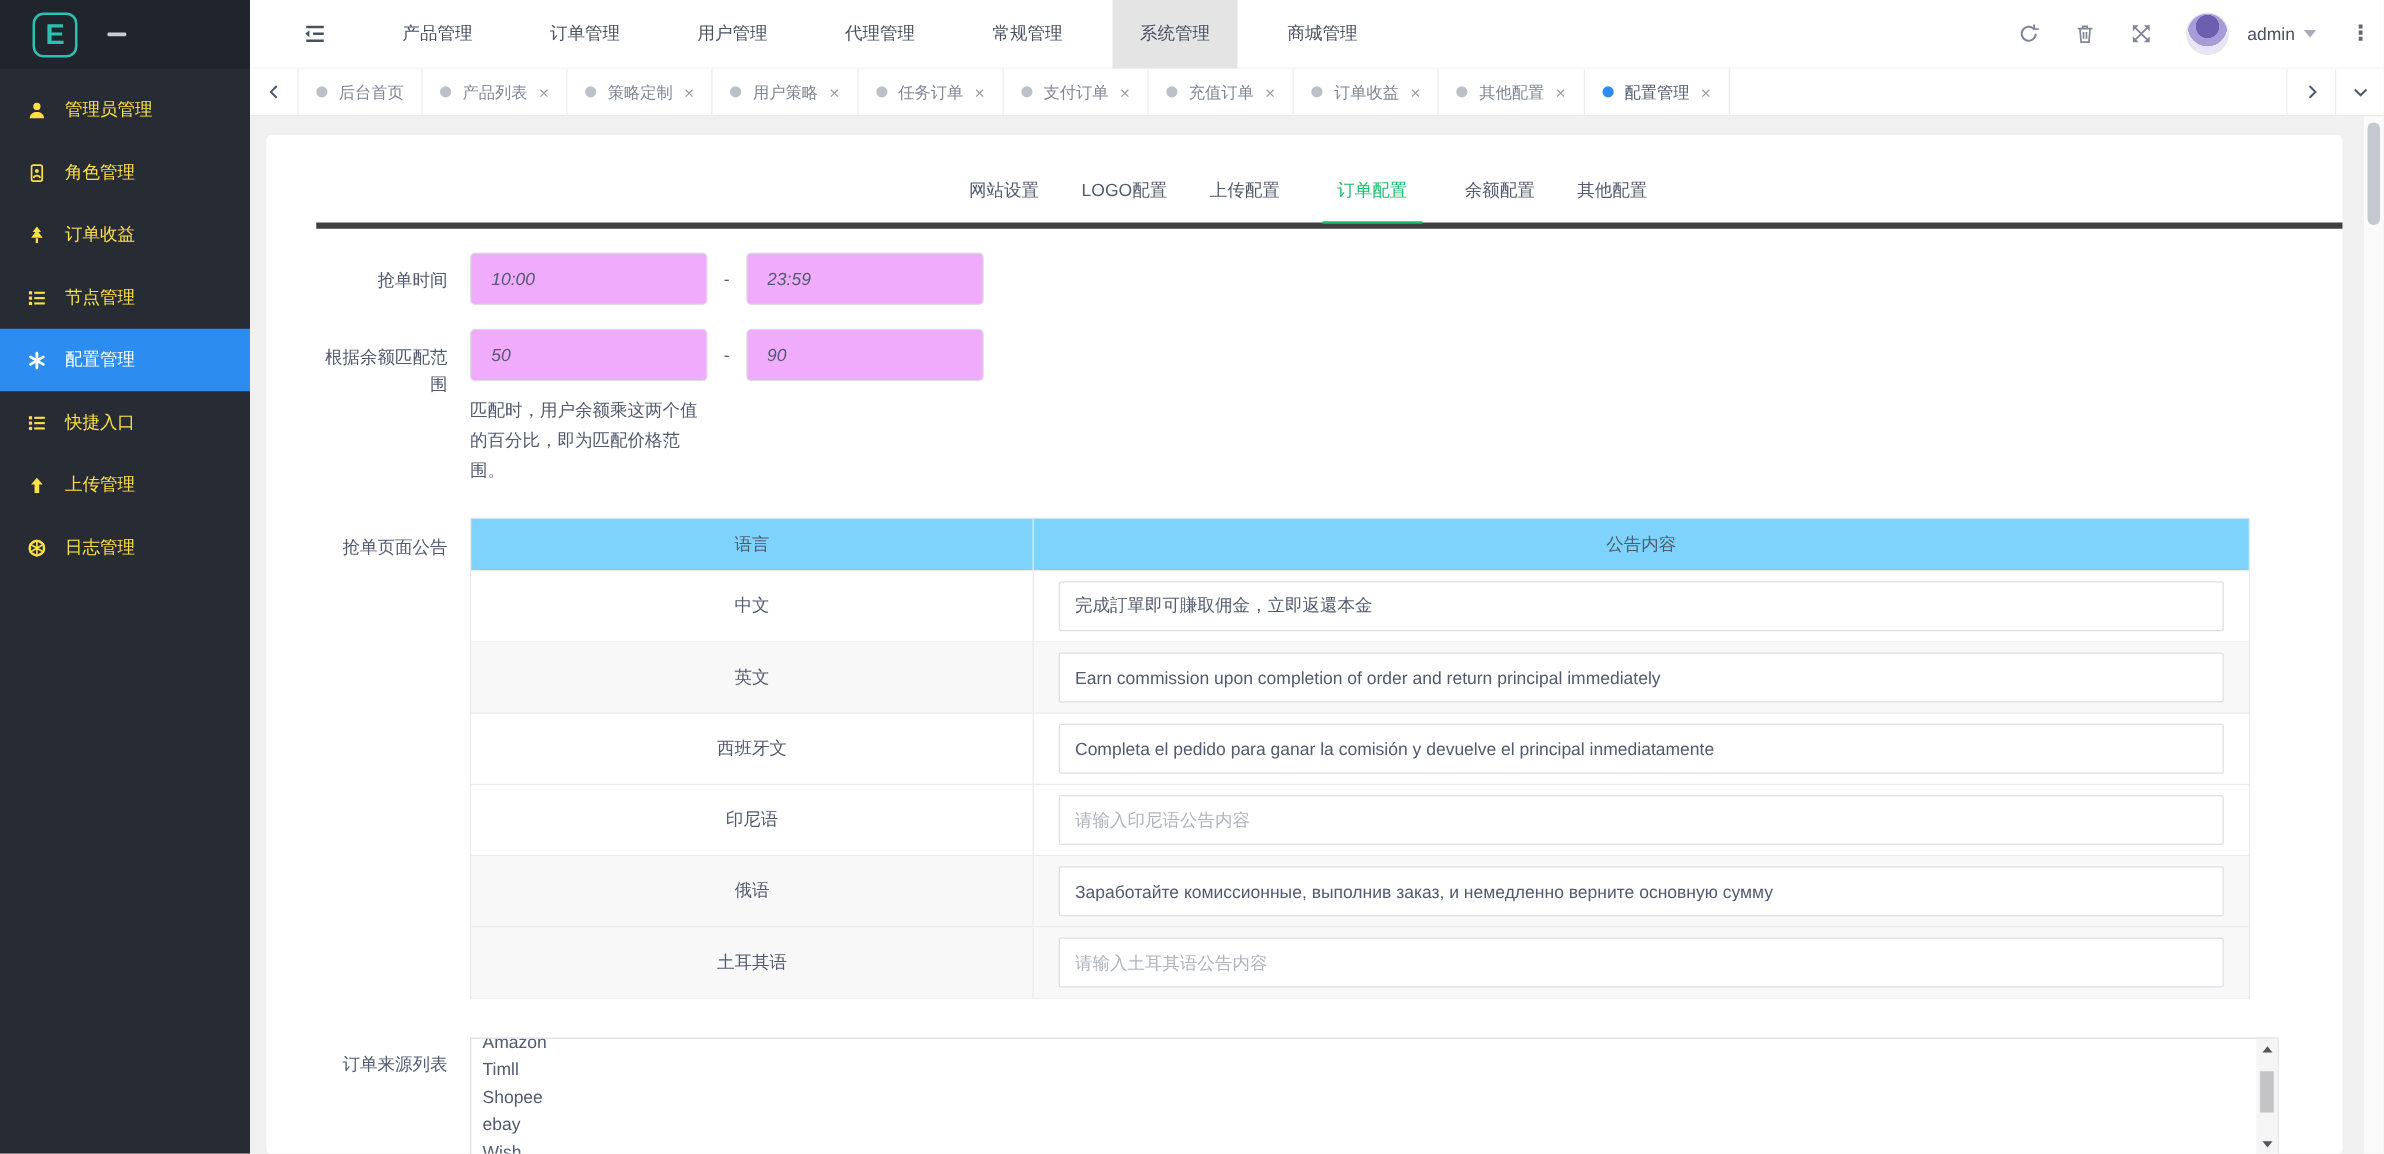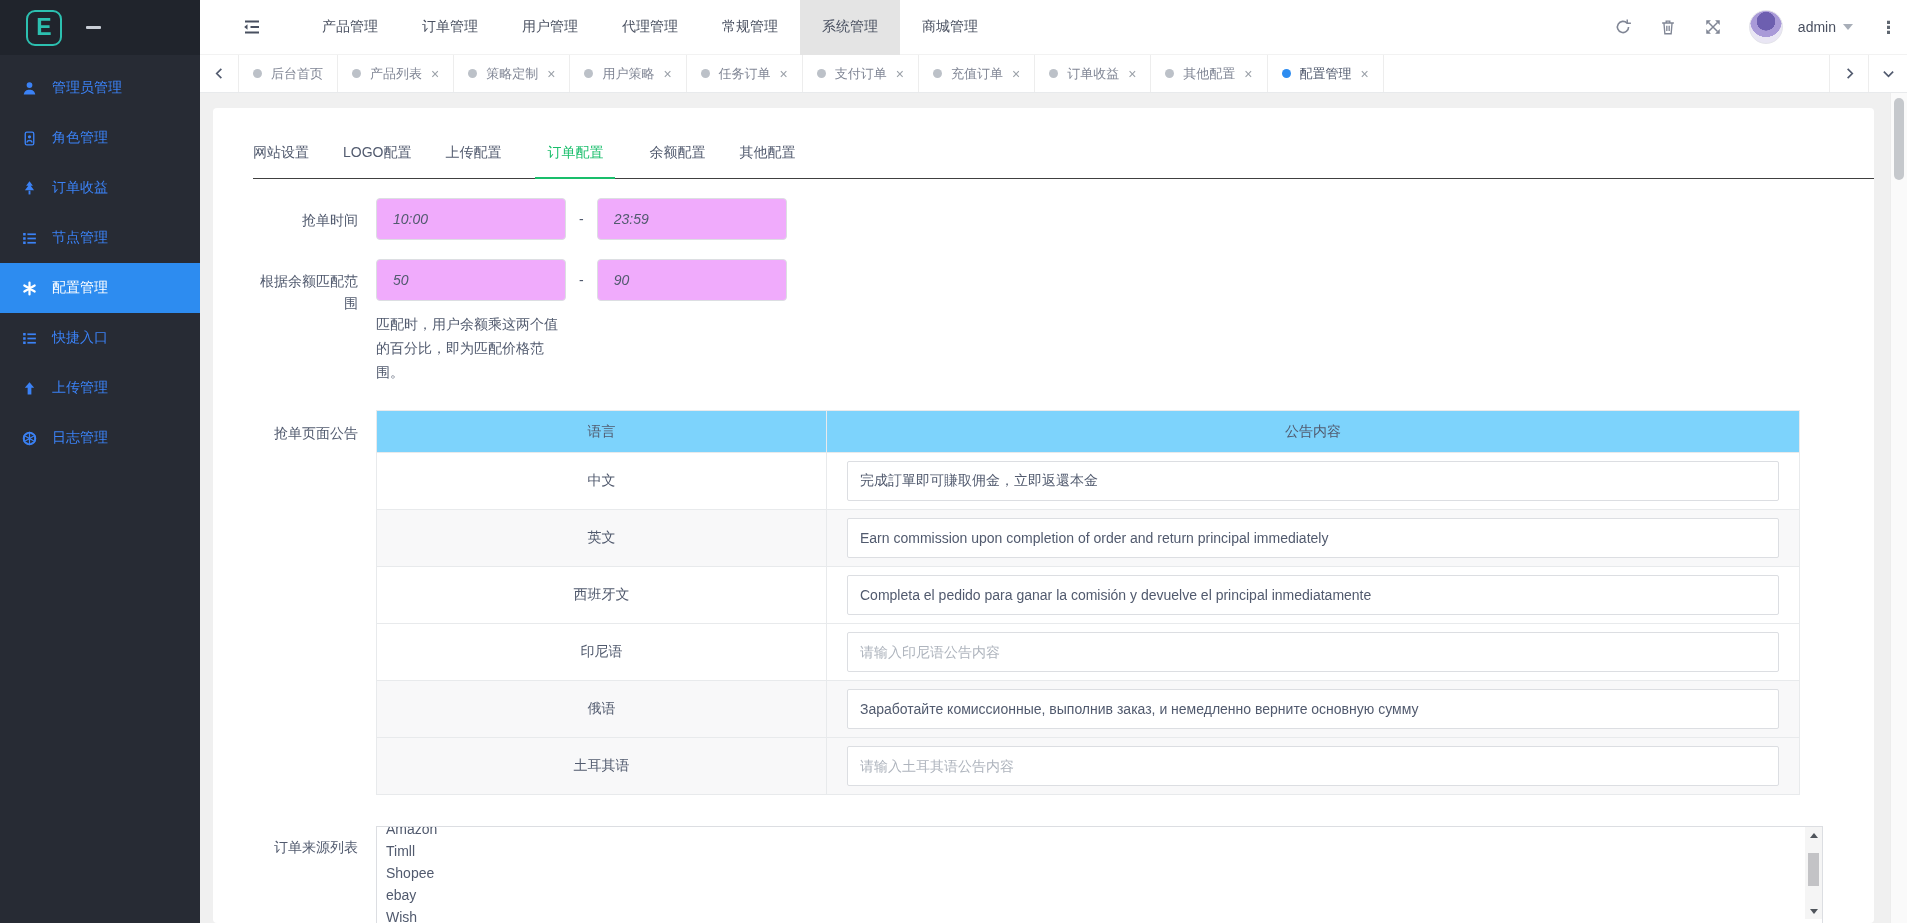--- a/index.html
+++ b/index.html
@@ -11,32 +11,32 @@
   .app{position:relative;width:1907px;height:923px;}
 
   
   .sidebar{position:absolute;left:0;top:0;width:200px;height:923px;background:#272b34;z-index:6;}
   .logo-block{height:55px;background:#20242c;display:flex;align-items:center;padding-left:26px;gap:24px;}
   .logo-sq{width:36px;height:36px;border:2px solid #2cc0b0;border-radius:9px;box-sizing:border-box;
     display:flex;align-items:center;justify-content:center;color:#2cc0b0;font-weight:bold;font-size:23px;}
   .logo-dash{width:15px;height:3px;background:#c9ced6;border-radius:1px;}
   .menu{padding-top:8px;}
   .menu-item{height:50px;display:flex;align-items:center;gap:14px;padding-left:21px;
-    color:#3b82f6;font-size:14px;cursor:pointer;}
+    color:#fde047;font-size:14px;cursor:pointer;}
   .menu-item.active{background:#2d8cf0;color:#ffffff;}
   .menu-item svg{width:17px;height:17px;flex:none;}
 
   
   .main{margin-left:200px;height:923px;display:flex;flex-direction:column;}
 
   
   .topbar{height:55px;background:#fff;display:flex;align-items:center;flex:none;border-bottom:1px solid #f2f2f2;box-sizing:border-box;}
   .fold-btn{margin-left:42px;display:flex;align-items:center;cursor:pointer;}
   .fold-btn svg{width:20px;height:20px;}
-  .nav{display:flex;margin-left:38px;height:55px;}
+  .nav{display:flex;margin-left:38px;height:55px;gap:18px;}
   .nav-item{height:55px;display:flex;align-items:center;padding:0 22px;font-size:14px;color:#495060;cursor:pointer;}
   .nav-item.active{background:#e4e4e4;}
   .topbar-right{margin-left:auto;display:flex;align-items:center;gap:27px;padding-right:10px;}
   .tb-icon{width:18px;height:18px;color:#808695;cursor:pointer;display:flex;}
   .avatar{width:34px;height:34px;border-radius:50%;cursor:pointer;flex:none;
     background:radial-gradient(circle at 50% 32%,#6d5fb0 0 34%,#a99ad8 35% 58%,#e9e6f4 59% 100%);
     border:1px solid #e3e3ea;box-sizing:border-box;}
   .admin-wrap{display:flex;align-items:center;gap:7px;color:#495060;font-size:14px;cursor:pointer;margin-left:-12px;}
   .caret-down{width:0;height:0;border-left:5px solid transparent;border-right:5px solid transparent;border-top:6px solid #a8aeb8;}
   .dots-icon{color:#5f6670;font-size:17px;letter-spacing:0;cursor:pointer;font-weight:bold;}
@@ -53,21 +53,21 @@
   .tab .dot{width:9px;height:9px;border-radius:50%;background:#bcc1c8;flex:none;}
   .tab.active{color:#515a6e;}
   .tab.active .dot{background:#2d8cf0;}
   .tab-x{color:#9aa0a8;font-size:14px;line-height:1;cursor:pointer;}
   .tabbar-right{margin-left:auto;display:flex;}
 
   
   .content{flex:1;background:#f0f0f0;padding:15px 33px 0 13px;overflow:hidden;}
   .card{background:#fff;border-radius:4px;height:100%;box-sizing:border-box;padding:34px 0 0 40px;}
 
-  .ctabs{display:flex;border-bottom:1px solid #404040;}
+  .ctabs{display:flex;border-bottom:5px solid #404040;justify-content:center;}
   .ctab{padding-bottom:15px;margin-right:34px;font-size:14px;color:#515a6e;cursor:pointer;line-height:20px;}
   .ctab.active{color:#19be6b;border-bottom:2px solid #19be6b;margin-bottom:-1px;padding-left:12px;padding-right:12px;}
 
   .form{padding-top:17px;font-size:14px;}
   .frow{display:flex;}
   .flabel{width:105px;flex:none;text-align:right;color:#515a6e;line-height:22px;}
   .fctrl{margin-left:18px;}
   .inline-ctrl{display:flex;align-items:center;}
   .inp{height:42px;border:1px solid #dcdee2;border-radius:4px;padding:0 16px;font-size:14px;
     color:#515a6e;box-sizing:border-box;outline:none;background:#f0abfc;font-style:italic;}

